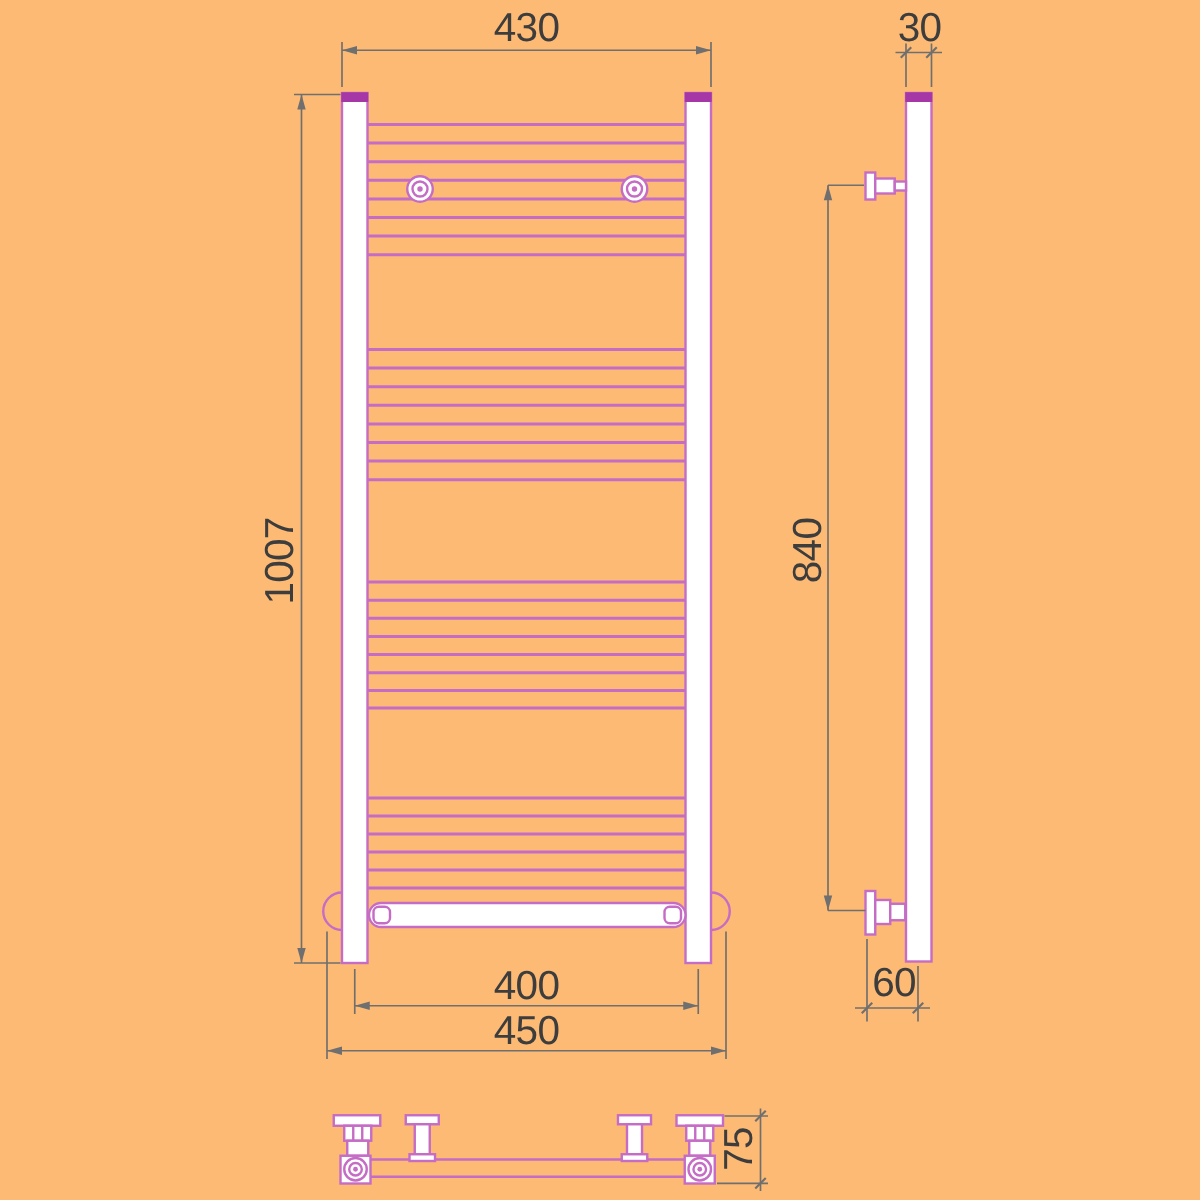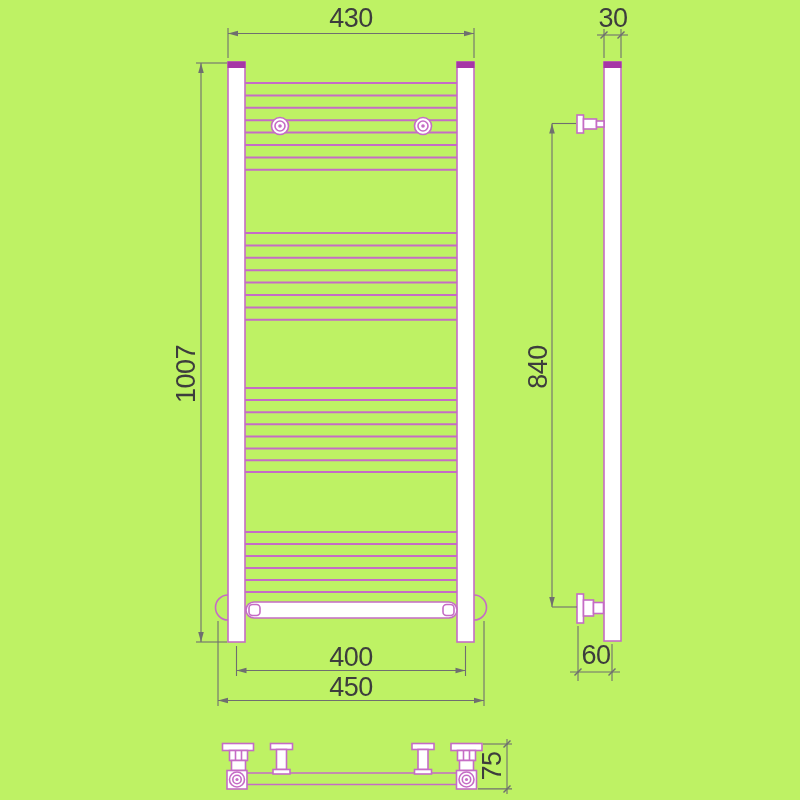--- a/index.html
+++ b/index.html
@@ -1,16 +1,16 @@
 <!DOCTYPE html>
 <html style="--pipe: #c56cc5; --pipecap: #a637a6; --dim: #6f6f6f; --dtext: #3d3d3d;"><head>
 <meta charset="utf-8">
 <style>
   html,body { margin:0; padding:0; background:#ffffff; }
-  .canvas { width:800px; height:800px; background:#bef264; position:relative; }
+  .canvas { width:800px; height:800px; background:#fdba74; position:relative; }
   svg { display:block; }
   .pipe   { stroke: var(--pipe); stroke-width:1.6; fill:none; }
   .pipew  { stroke: var(--pipe); stroke-width:1.6; fill:#ffffff; }
   .rung   { stroke: var(--pipe); stroke-width:2; }
   .cap    { fill: var(--pipecap); stroke: var(--pipecap); stroke-width:1; }
   .dot    { fill: var(--pipe); stroke:none; }
   .dim    { stroke: var(--dim); stroke-width:1.1; fill:none; }
   .arrow  { fill: var(--dim); stroke:none; }
   .tick   { stroke: var(--dim); stroke-width:1.4; }
   .dim-text { fill: var(--dtext); font-family:"Liberation Sans",sans-serif;

